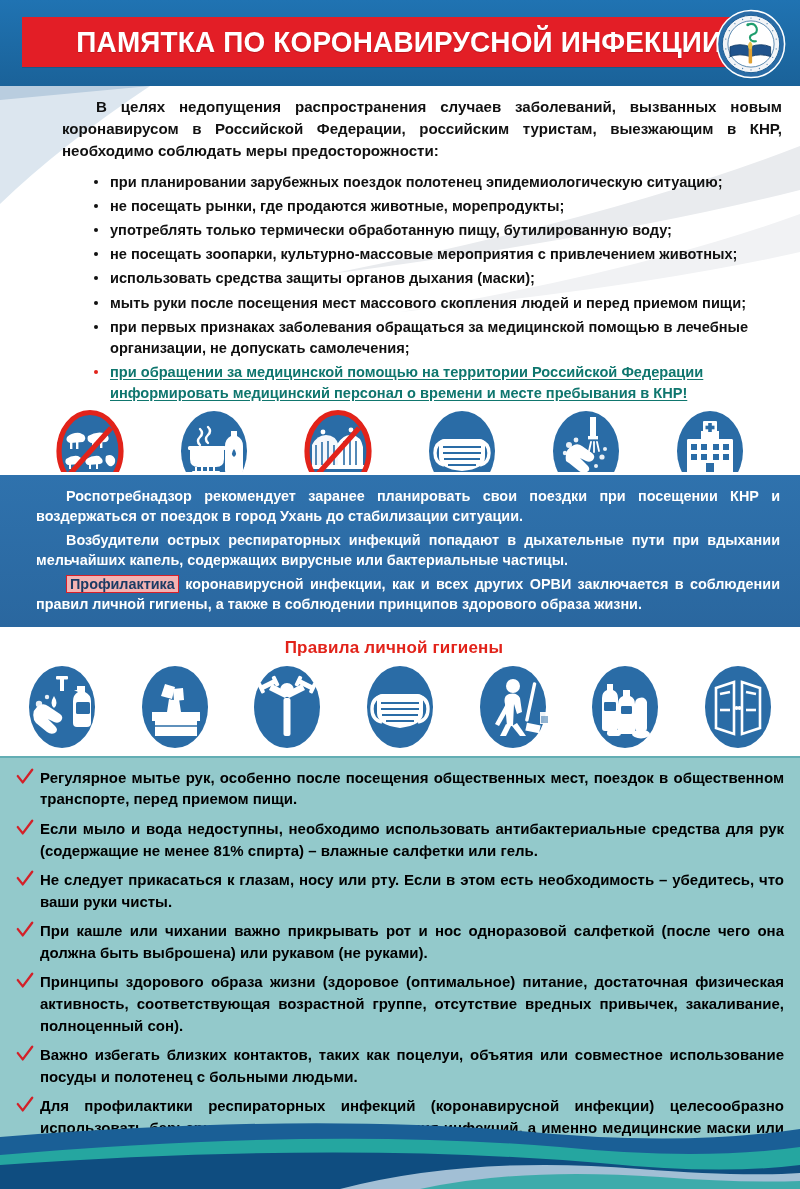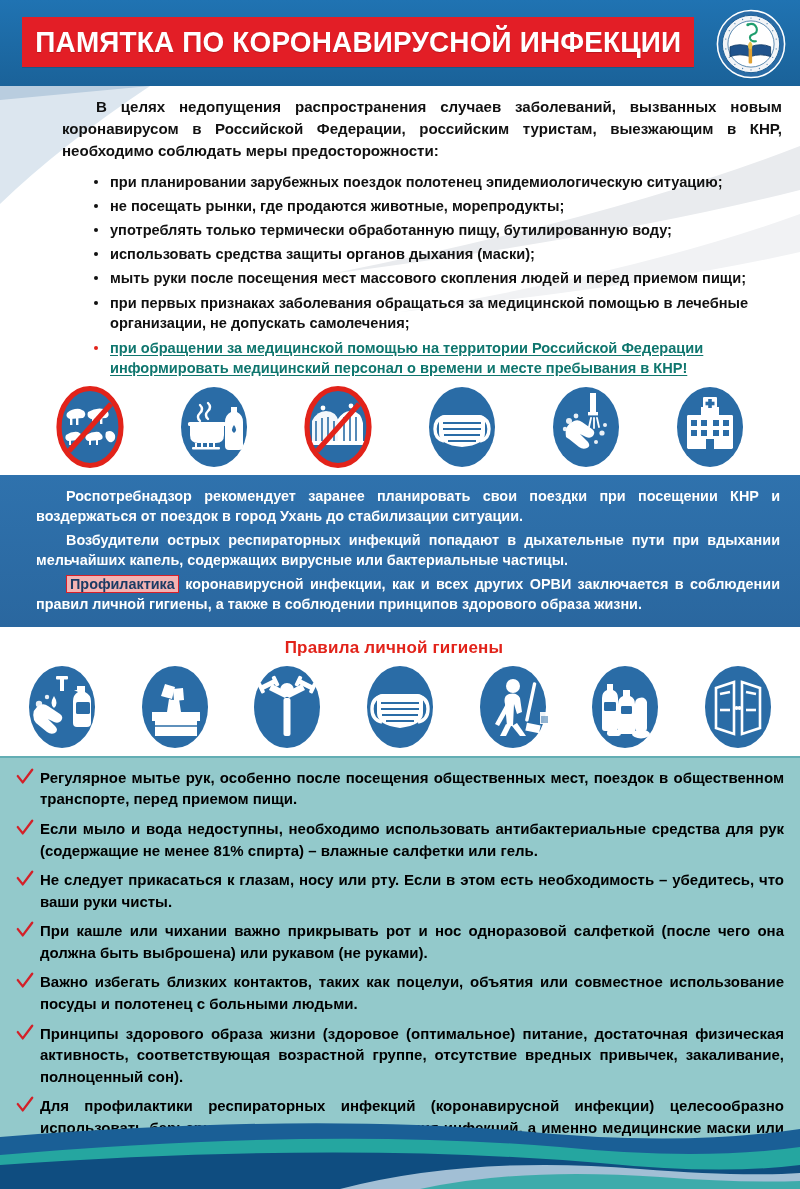--- a/index.html
+++ b/index.html
@@ -24,20 +24,21 @@
     padding:0;
     overflow:hidden;
   }
   .title-banner{
     position:absolute;
     left:22px;top:17px;
     width:672px;height:50px;
     background:#e31e26;
     display:flex;align-items:center;justify-content:center;
     box-shadow:0 1px 0 rgba(0,0,0,.12);
+    padding-left:41px;
   }
   .title-banner .title-text{
     color:#ffffff;
     font-weight:bold;
     font-size:30px;
     letter-spacing:.2px;
     transform:scaleX(.93);
     white-space:nowrap;
     text-shadow:0 1px 1px rgba(0,0,0,.2);
   }
@@ -241,20 +242,21 @@
       <path d="M800 128 Q640 186 400 226 Q650 200 800 166 Z" fill="#f1f2f4"></path>
     </svg>
 
     <div class="content">
       <p class="intro">В целях недопущения распространения случаев заболеваний, вызванных новым коронавирусом в Российской Федерации, российским туристам, выезжающим в КНР, необходимо соблюдать меры предосторожности:</p>
 
       <ul class="bullets">
         <li>при планировании зарубежных поездок полотенец эпидемиологическую ситуацию;</li>
         <li>не посещать рынки, где продаются животные, морепродукты;</li>
         <li>употреблять только термически обработанную пищу, бутилированную воду;</li>
+        <li>не посещать зоопарки, культурно-массовые мероприятия с привлечением животных;</li>
         <li>использовать средства защиты органов дыхания (маски);</li>
         <li>мыть руки после посещения мест массового скопления людей и перед приемом пищи;</li>
         <li>при первых признаках заболевания обращаться за медицинской помощью в лечебные организации, не допускать самолечения;</li>
         <li class="accent">при обращении за медицинской помощью на территории Российской Федерации информировать медицинский персонал о времени и месте пребывания в КНР!</li>
       </ul>
     </div>
 
     <div class="icon-row">
 
       <svg class="ico" viewBox="0 0 72 84">
@@ -529,28 +531,28 @@
       <svg class="tick" viewBox="0 0 20 20">
         <path d="M2 9 L7.5 16 L18 2" fill="none" stroke="#d32028" stroke-width="2.6" stroke-linecap="round" stroke-linejoin="round"></path>
       </svg>
       <span>При кашле или чихании важно прикрывать рот и нос одноразовой салфеткой (после чего она должна быть выброшена) или рукавом (не руками).</span>
     </p>
 
     <p class="check">
       <svg class="tick" viewBox="0 0 20 20">
         <path d="M2 9 L7.5 16 L18 2" fill="none" stroke="#d32028" stroke-width="2.6" stroke-linecap="round" stroke-linejoin="round"></path>
       </svg>
+      <span>Принципы здорового образа жизни (здоровое (оптимальное) питание, достаточная физическая активность, соответствующая возрастной группе, отсутствие вредных привычек, закаливание, полноценный сон).</span>
+    </p>
+
+    <p class="check">
+      <svg class="tick" viewBox="0 0 20 20">
+        <path d="M2 9 L7.5 16 L18 2" fill="none" stroke="#d32028" stroke-width="2.6" stroke-linecap="round" stroke-linejoin="round"></path>
+      </svg>
       <span>Важно избегать близких контактов, таких как поцелуи, объятия или совместное использование посуды и полотенец с больными людьми.</span>
-    </p>
-
-    <p class="check">
-      <svg class="tick" viewBox="0 0 20 20">
-        <path d="M2 9 L7.5 16 L18 2" fill="none" stroke="#d32028" stroke-width="2.6" stroke-linecap="round" stroke-linejoin="round"></path>
-      </svg>
-      <span>Принципы здорового образа жизни (здоровое (оптимальное) питание, достаточная физическая активность, соответствующая возрастной группе, отсутствие вредных привычек, закаливание, полноценный сон).</span>
     </p>
 
     <p class="check">
       <svg class="tick" viewBox="0 0 20 20">
         <path d="M2 9 L7.5 16 L18 2" fill="none" stroke="#d32028" stroke-width="2.6" stroke-linecap="round" stroke-linejoin="round"></path>
       </svg>
       <span>Для профилактики респираторных инфекций (коронавирусной инфекции) целесообразно использовать барьерные средства предотвращения инфекций, а именно медицинские маски или респираторы.</span>
     </p>
 
     <p class="check">

